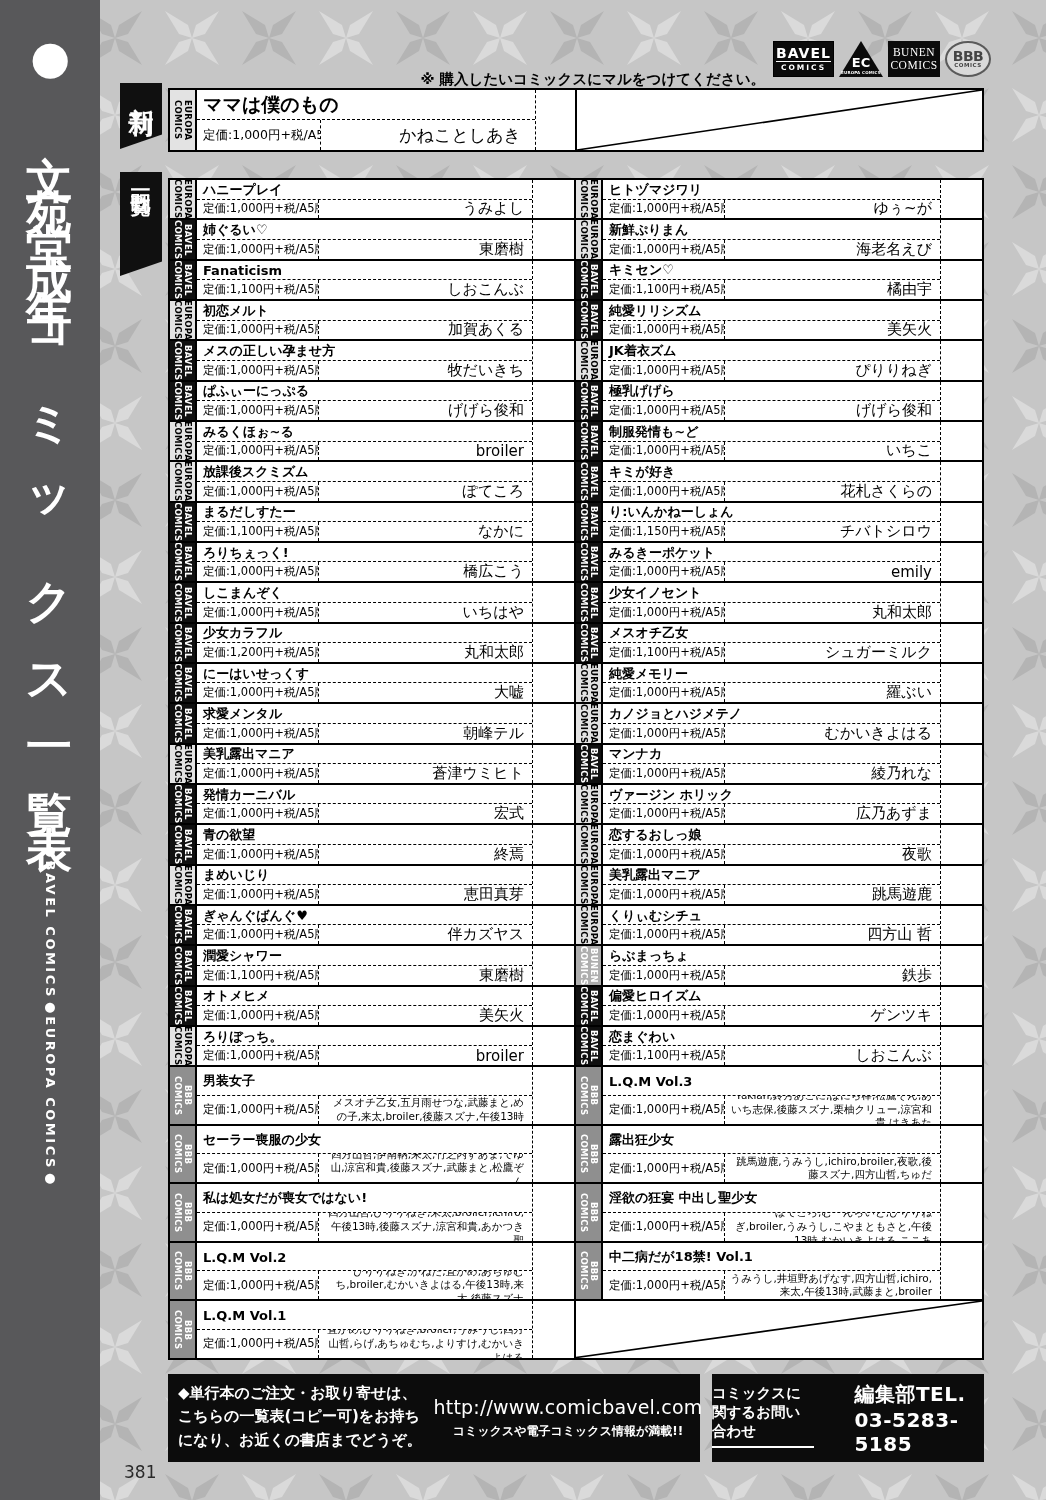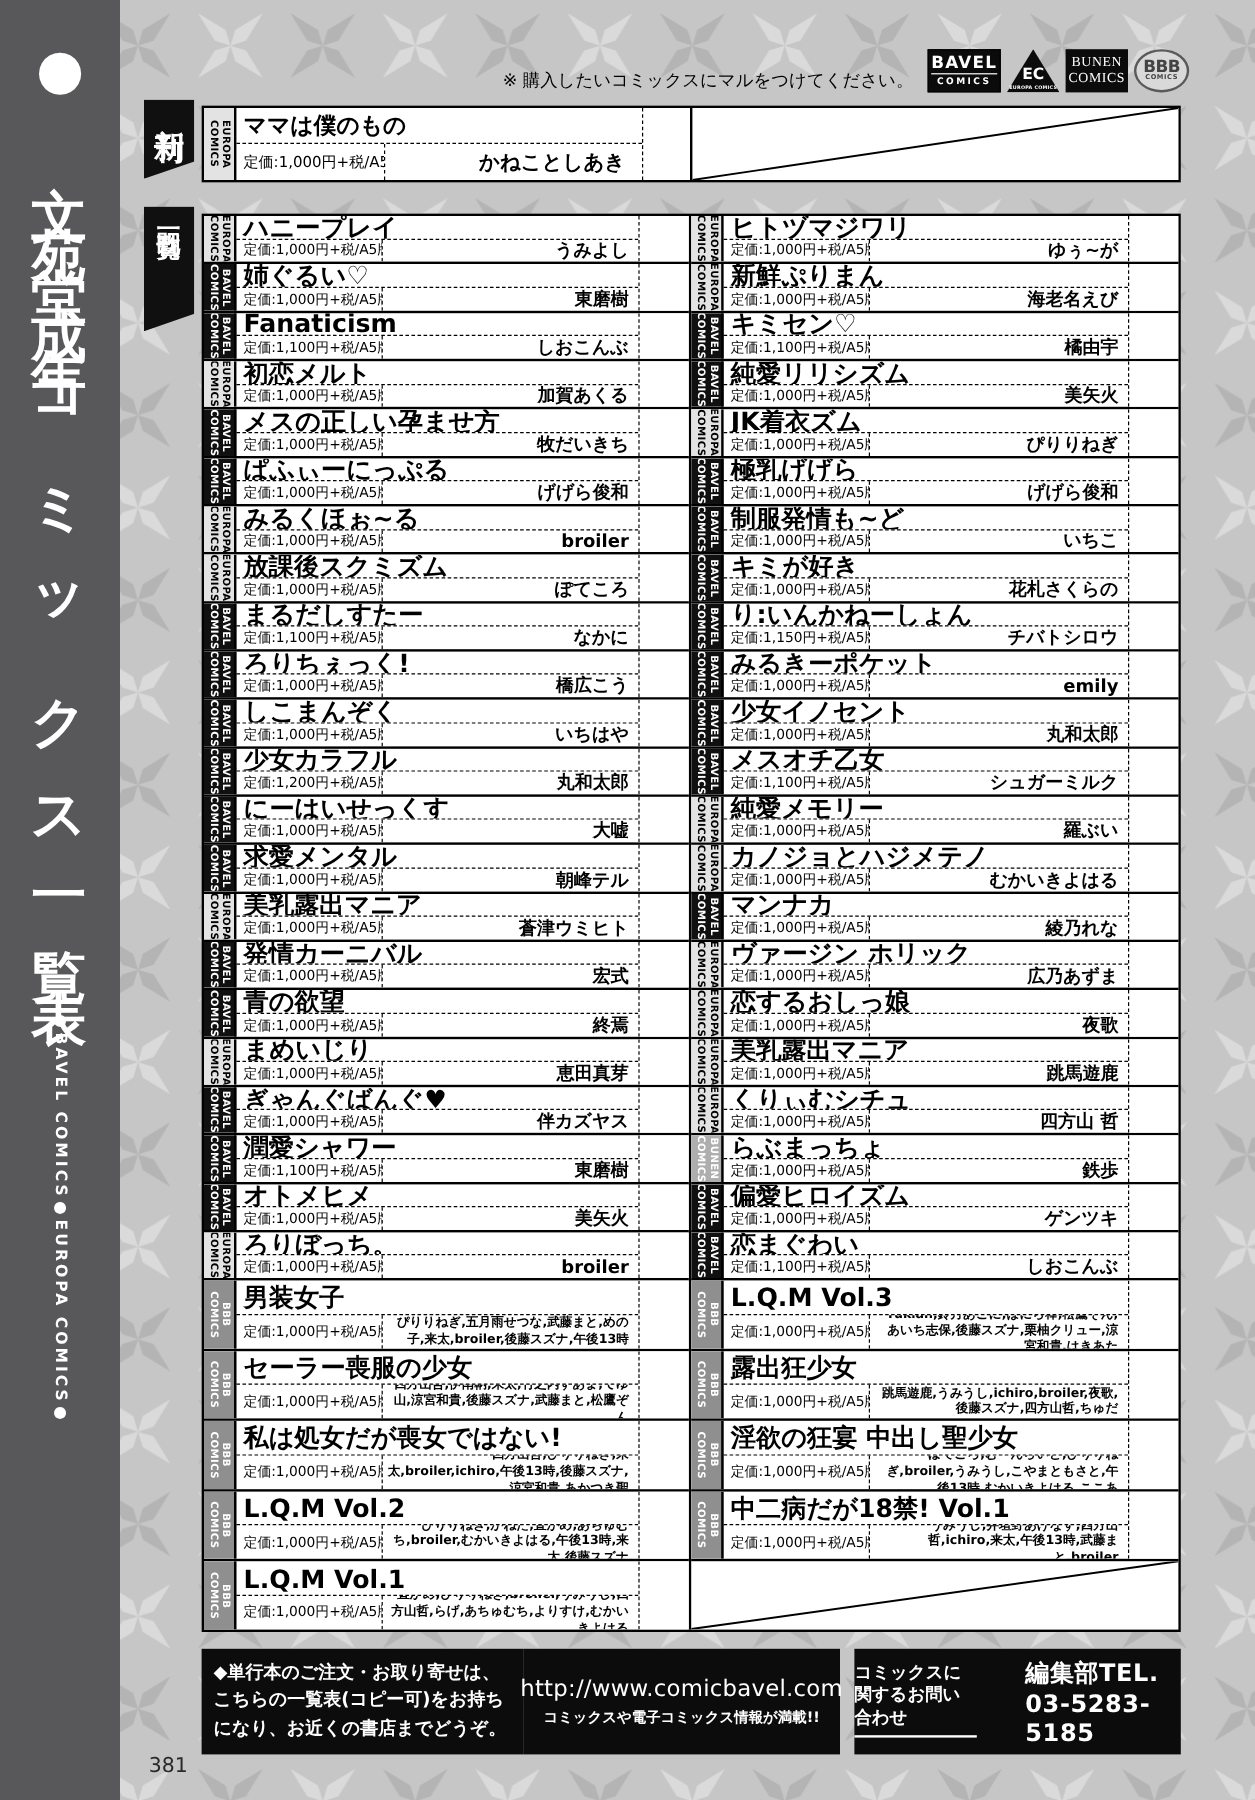--- a/index.html
+++ b/index.html
@@ -7,21 +7,21 @@
         font-family:"DejaVu Sans","Liberation Sans",sans-serif;color:#000;}
   .bgpattern{position:absolute;left:0;top:0;z-index:0;}
 
   
   .sidebar{position:absolute;left:0;top:0;width:100px;height:1500px;background:#58585a;z-index:2;
            display:flex;flex-direction:column;align-items:center;box-sizing:border-box;padding-top:30px;}
   .v-title{writing-mode:vertical-rl;color:#fff;font-weight:700;font-size:46px;letter-spacing:34px;line-height:1;}
   .v-sub{writing-mode:vertical-rl;color:#fff;font-weight:700;font-size:13px;letter-spacing:2.5px;margin-top:20px;}
 
   
-  .note{position:absolute;left:415px;top:58px;width:350px;text-align:center;font-size:14.5px;font-weight:400;z-index:1;}
+  .note{position:absolute;left:415px;top:70px;width:350px;text-align:right;font-size:14.5px;font-weight:700;z-index:1;}
   .logos{position:absolute;left:773px;top:41px;height:36px;display:flex;gap:5px;align-items:stretch;z-index:1;}
   .logo{box-sizing:border-box;}
   .logo-bavel{width:61px;background:#0b0b0b;color:#fff;display:flex;flex-direction:column;align-items:center;justify-content:center;border:1px solid #000;}
   .logo-bavel .l1{font-size:14px;font-weight:700;letter-spacing:1px;border-bottom:1px solid #fff;line-height:1.1;}
   .logo-bavel .l2{font-size:7.5px;font-weight:700;letter-spacing:2px;margin-top:1px;}
   .logo-ec{width:44px;position:relative;}
   .logo-ec .tri{position:absolute;inset:0;background:#0b0b0b;-webkit-clip-path:polygon(50% 0,100% 100%,0 100%);clip-path:polygon(50% 0,100% 100%,0 100%);}
   .logo-ec .l1{position:absolute;left:0;right:0;bottom:8px;text-align:center;color:#fff;font-weight:700;font-size:13px;line-height:1;}
   .logo-ec .l2{position:absolute;left:0;right:0;bottom:2px;text-align:center;color:#fff;font-weight:700;font-size:4px;letter-spacing:.2px;}
   .logo-bunen{width:52px;background:#0b0b0b;color:#fff;display:flex;flex-direction:column;align-items:center;justify-content:center;
@@ -56,27 +56,27 @@
 
   .pub{width:27px;flex:none;border-right:2px solid #000;display:flex;align-items:center;justify-content:center;overflow:hidden;box-sizing:border-box;}
   .pub-inner{writing-mode:vertical-rl;font-weight:700;font-size:8.5px;line-height:1.25;letter-spacing:.3px;text-align:center;}
   .pub-inner span{display:block;}
   .pub-EUROPA .pub{background:#e3e3e3;color:#000;}
   .pub-BAVEL .pub{background:#101010;color:#fff;}
   .pub-BBB .pub{background:#8f8f8f;color:#fff;}
   .pub-BUNEN .pub{background:#aeaeae;color:#fff;}
 
   .body{flex:1;display:flex;flex-direction:column;min-width:0;}
-  .title{flex:42 0 0;display:flex;align-items:center;padding:1px 6px 0;font-weight:700;font-size:21px;
+  .title{flex:42 0 0;display:flex;align-items:center;padding:1px 6px 0;font-weight:700;font-size:13px;
          border-bottom:1.5px dashed #000;white-space:nowrap;overflow:hidden;min-height:0;}
   .meta{flex:45 0 0;display:flex;min-height:0;}
   .price{width:122px;flex:none;display:flex;align-items:center;padding-left:6px;font-size:11.5px;
          border-right:1.5px dashed #000;box-sizing:border-box;white-space:nowrap;overflow:hidden;}
   .author{flex:1;display:flex;align-items:center;justify-content:flex-end;padding:0 8px 0 4px;
-          font-weight:700;font-size:15px;white-space:nowrap;overflow:hidden;min-width:0;}
+          font-weight:400;font-size:15px;white-space:nowrap;overflow:hidden;min-width:0;}
   .entry.multi .author{font-size:10.5px;white-space:normal;text-align:right;line-height:1.3;}
   .mark{width:42px;flex:none;border-left:1.5px dashed #000;box-sizing:border-box;background:#fff;}
 
   .newtable .title{font-size:19px;font-family:Liberation Serif, serif;}
   .newtable .price{font-size:12.5px;width:124px;}
   .newtable .author{font-size:17px;justify-content:flex-end;padding-right:14px;}
   .newtable .body{flex:0 0 338px;}
   .newtable .mark{width:40px;}
   .diag{flex:1;border-left:2.5px solid #000;position:relative;background:#fff;}
   .diag svg,.entry.empty-box svg{position:absolute;left:0;top:0;width:100%;height:100%;display:block;}
@@ -530,21 +530,21 @@
     <div class="pub">
       <div class="pub-inner">
               <span class="p1">BBB</span>
               <span class="p2">COMICS</span>
             </div>
     </div>
     <div class="body">
       <div class="title">男装女子</div>
       <div class="meta">
         <div class="price">定価:1,000円+税/A5版</div>
-        <div class="author">ぴりりねぎ,五月雨せつな,武藤まと,めの子,来太,broiler,後藤スズナ,午後13時</div>
+        <div class="author">メスオチ乙女,五月雨せつな,武藤まと,めの子,来太,broiler,後藤スズナ,午後13時</div>
       </div>
     </div>
     <div class="mark"></div>
   </div>
         <div class="entry pub-BBB multi">
     <div class="pub">
       <div class="pub-inner">
               <span class="p1">BBB</span>
               <span class="p2">COMICS</span>
             </div>

